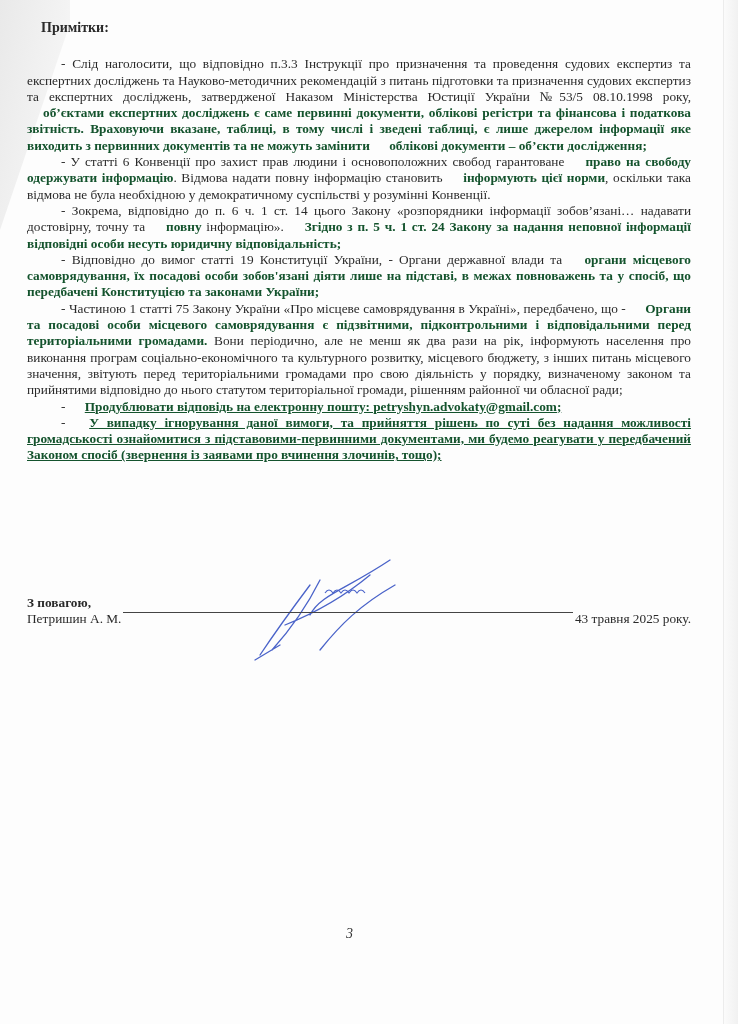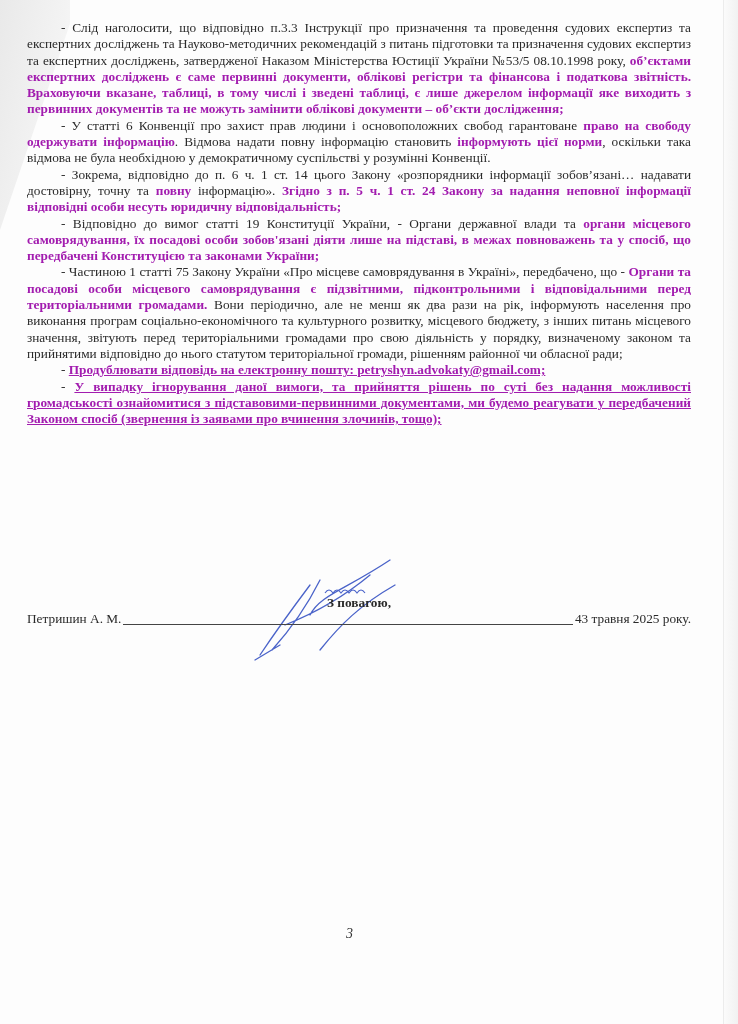--- a/index.html
+++ b/index.html
@@ -6,35 +6,36 @@
   body { width:738px; height:1024px; background:#fdfdfd; position:relative; overflow:hidden;
          font-family:"Liberation Serif", serif; color:#2a2a2a; }
   .fold { position:absolute; left:0; top:0; width:70px; height:230px;
           background:linear-gradient(100deg,#e9e9e9 0%,#f3f3f3 60%,rgba(250,250,250,0) 100%);
           clip-path:polygon(0 0,78px 0,0 230px); }
   .rightedge { position:absolute; right:0; top:0; width:14px; height:1024px;
                background:linear-gradient(90deg,#fbfbfb,#f1f1f1); border-left:1px solid #ececec; }
   .page { position:absolute; left:27px; top:20px; width:664px; font-size:13.3px; line-height:16.3px; }
   .heading { font-weight:bold; margin:0 0 20px 14px; font-size:14px; }
   p { margin:0; text-align:justify; text-indent:34px; }
-  b { font-weight:bold; color:#a21caf; }
+  b { font-weight:bold; color:#14532d;margin-left:16px; }
   u { text-decoration:underline; }
   .sig { position:absolute; left:27px; top:595px; width:664px; font-size:13.3px; line-height:16.3px; }
-  .sigline { display:flex; align-items:flex-end; }
+  .sigline { display:flex; align-items:flex-start; }
   .line { flex:1; border-bottom:1px solid #444; margin:0 2px 3px 2px; height:1px; }
   .signature { position:absolute; left:250px; top:555px; width:150px; height:110px; }
   .pagenum { position:absolute; left:346px; top:926px; font-style:italic; font-size:14px; color:#333; }
 </style>
 </head>
 <body>
 
 <div class="fold"></div>
 <div class="rightedge"></div>
 
 <div class="page">
+  <div class="heading">Примітки:</div>
 
   <p><span>- Слід наголосити, що відповідно п.3.3 Інструкції про призначення та проведення судових експертиз та експертних досліджень та Науково-методичних рекомендацій з питань підготовки та призначення судових експертиз та експертних досліджень, затвердженої Наказом Міністерства Юстиції України №53/5 08.10.1998 року, </span><b>об’єктами експертних досліджень є саме первинні документи, облікові регістри та фінансова і податкова звітність. Враховуючи вказане, таблиці, в тому числі і зведені таблиці, є лише джерелом інформації яке виходить з первинних документів та не можуть замінити</b><b> облікові документи – об’єкти дослідження;</b></p>
 
   <p><span>- У статті 6 Конвенції про захист прав людини і основоположних свобод гарантоване </span><b>право на свободу одержувати інформацію</b><span>. Відмова надати повну інформацію становить </span><b>інформують цієї норми</b><span>, оскільки така відмова не була необхідною у демократичному суспільстві у розумінні Конвенції.</span></p>
 
 
   <p><span>- Зокрема, відповідно до п. 6 ч. 1 ст. 14 цього Закону «розпорядники інформації зобов’язані… надавати достовірну, точну та </span><b>повну</b><span> інформацію». </span><b>Згідно з п. 5 ч. 1 ст. 24 Закону за надання неповної інформації відповідні особи несуть юридичну відповідальність;</b></p>
 
   <p><span>- Відповідно до вимог статті 19 Конституції України, - Органи державної влади та </span><b>органи місцевого самоврядування, їх посадові особи зобов'язані діяти лише на підставі, в межах повноважень та у спосіб, що передбачені Конституцією та законами України;</b></p>
 
@@ -44,21 +45,21 @@
 
   <p><span>- </span><b><u>У випадку ігнорування даної вимоги, та прийняття рішень по суті без надання можливості громадськості ознайомитися з підставовими-первинними документами, ми будемо реагувати у передбачений Законом спосіб (звернення із заявами про вчинення злочинів, тощо);</u></b></p>
 </div>
 
 <svg class="signature" viewBox="0 0 150 110">
   <path d="M10 100 C 30 70, 45 50, 60 30 M 22 95 C 40 75, 55 55, 70 25 M 35 70 C 60 60, 90 45, 120 20 M 60 60 C 70 40, 95 35, 140 5 M 70 95 C 90 70, 110 50, 145 30 M 5 105 L 30 90" fill="none" stroke="#4a63c9" stroke-width="1.3" stroke-linecap="round"></path>
   <path d="M75 38 q4 -6 8 0 q4 -6 8 0 q4 -6 8 0 q4 -6 8 0 q4 -6 8 0" fill="none" stroke="#4a63c9" stroke-width="1.1"></path>
 </svg>
 
 <div class="sig">
-  <div style="font-weight:bold;text-align:center;">З повагою,</div>
+  <div style="font-weight:bold;">З повагою,</div>
   <div class="sigline">
     <span>Петришин А. М.</span>
     <span class="line"></span>
     <span>43 травня 2025 року.</span>
   </div>
 </div>
 
 <div class="pagenum">3</div>
 
 </body></html>

